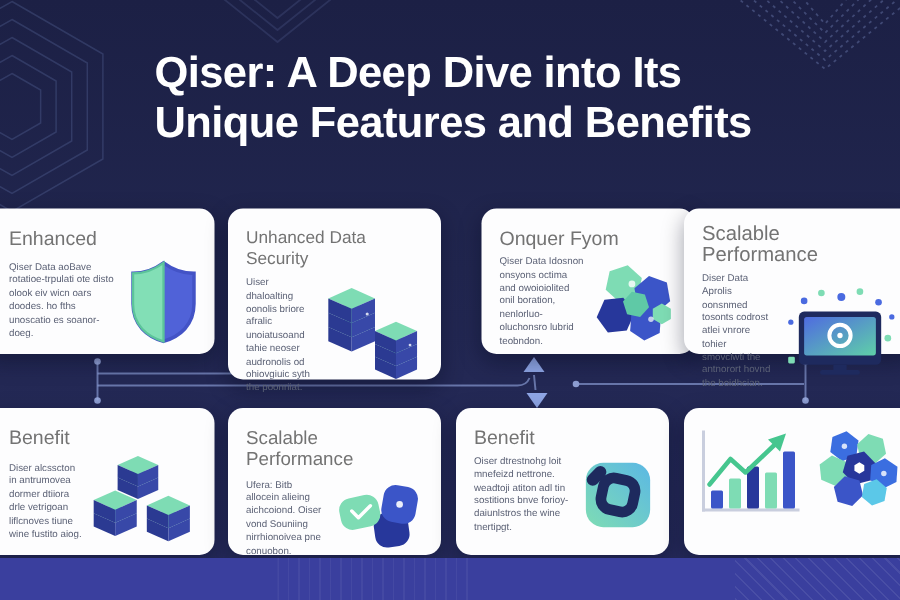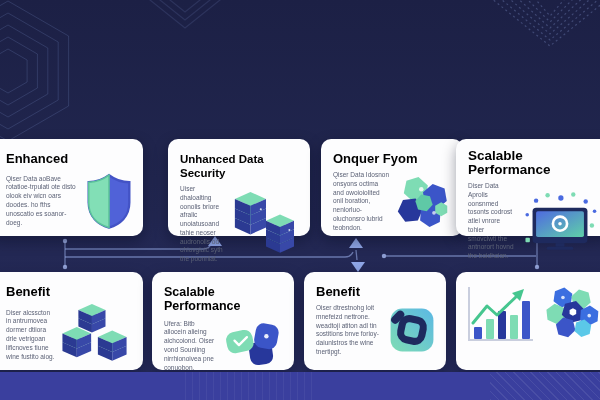--- a/index.html
+++ b/index.html
@@ -17,29 +17,29 @@
   #title{position:absolute;left:103px;top:33px;color:#ffffff;font-weight:700;
     font-size:29px;line-height:33px;letter-spacing:-0.4px;}
 
   
   #connectors{position:absolute;left:0;top:230px;}
 
   
   .card{position:absolute;background:#fdfdfe;border-radius:10px;
     box-shadow:0 5px 14px rgba(6,9,30,.38);box-sizing:border-box;
     padding:13px 9px 7px 12px;}
-  .card h3{margin:0 0 5px 0;font-size:13px;line-height:14px;font-weight:700;color:#000000;}
+  .card h3{margin:0 0 5px 0;font-size:13px;line-height:14px;font-weight:400;color:#737373;}
   .card h3.small{font-size:11.5px;}
   .card h3.two-line{width:96px;font-size:13.5px;}
   .row{display:flex;align-items:center;gap:5px;}
   .txt{flex:1;min-width:0;margin:0;font-size:6.5px;line-height:1.35;color:#5b6175;}
   .icn{flex:0 0 auto;display:flex;align-items:center;justify-content:center;}
 
   .c1{left:-12px;top:139px;width:155px;height:97px;padding-left:18px;}
-  .c2{left:168px;top:139px;width:142px;height:97px;}
+  .c2{left:152px;top:139px;width:142px;height:114px;}
   .c3{left:321px;top:139px;width:142px;height:97px;}
   .c4{left:456px;top:139px;width:154px;height:97px;padding-top:10px;}
   .c5{left:-12px;top:272px;width:155px;height:98px;padding-left:18px;}
   .c6{left:152px;top:272px;width:142px;height:98px;}
   .c7{left:304px;top:272px;width:142px;height:98px;}
   .c8{left:456px;top:272px;width:154px;height:98px;padding-top:11px;}
   .c8 h3{margin-left:20px;font-size:13.5px;margin-bottom:7px;}
 
   
   .chart-icon{position:relative;width:66px;height:52px;border-left:2px solid #c9cede;
@@ -101,20 +101,24 @@
   </svg>
 
   <svg id="chev-mid" class="deco" width="90" height="34" viewBox="0 0 90 34">
     <g fill="none" stroke="rgba(130,150,210,0.16)" stroke-width="1.2">
       <polyline points="5,-4 45,28 85,-4"></polyline>
       <polyline points="15,-4 45,20 75,-4"></polyline>
       <polyline points="25,-4 45,12 65,-4"></polyline>
     </g>
   </svg>
 
+  <h1 id="title" style="margin:0">
+    <span style="display:block">Qiser: A Deep Dive into Its</span>
+    <span style="display:block">Unique Features and Benefits</span>
+  </h1>
 
   <svg id="connectors" width="600" height="50" viewBox="0 0 600 50">
     <g stroke="rgba(150,170,228,0.60)" stroke-width="1.3" fill="none">
       <line x1="65" y1="11" x2="65" y2="37"></line>
       <path d="M65,19 H203 Q209,19 211,14"></path>
       <path d="M65,27 H345 Q351,27 353,22"></path>
       <line x1="356" y1="20" x2="357" y2="30"></line>
       <line x1="386" y1="26" x2="536" y2="26"></line>
       <line x1="537" y1="11" x2="537" y2="37"></line>
     </g>

